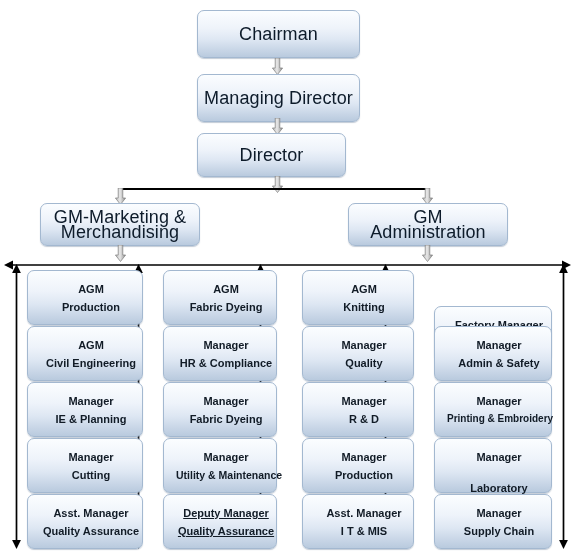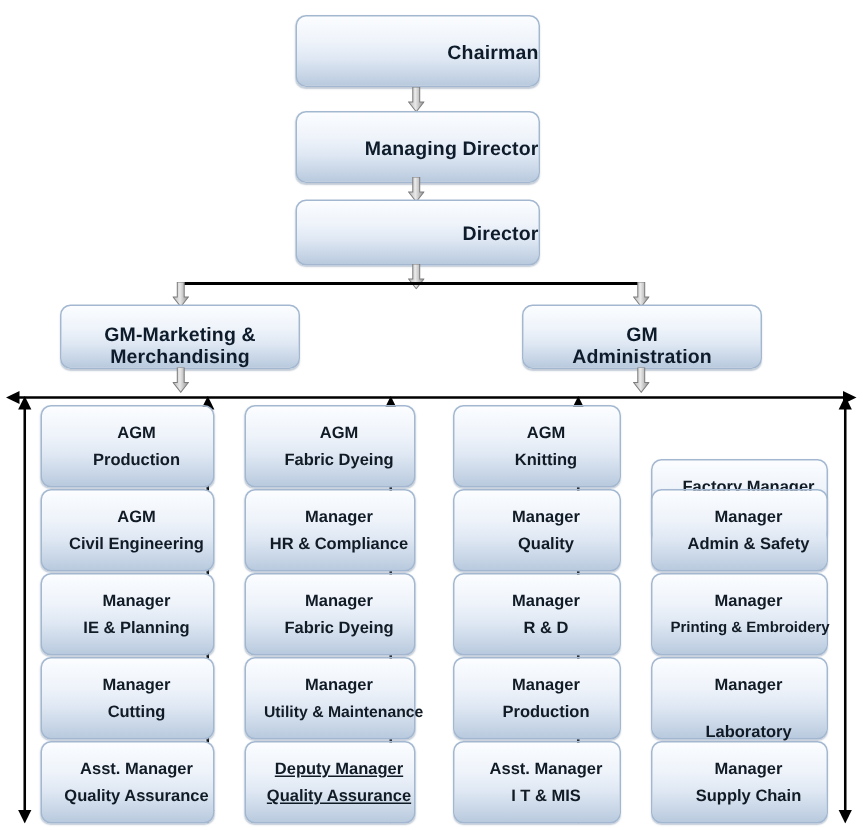--- a/index.html
+++ b/index.html
@@ -16,23 +16,23 @@
   .node{
     position:absolute;
     box-sizing:border-box;
     border:1px solid #a3b8d0;
     border-radius:7px;
     background:linear-gradient(to bottom,#fbfdff 0%,#eef3fa 38%,#dee7f3 62%,#b9cade 100%);
     box-shadow:0 1px 1px rgba(120,140,165,.45);
   }
   
   .tier-top{
-    display:flex;align-items:center;justify-content:flex-end;
+    display:flex;align-items:center;justify-content:center;
     text-align:center;
-    font-size:13px;font-weight:bold;color:#0d1b2a;
+    font-size:18px;font-weight:normal;color:#0d1b2a;
     line-height:15px;
     letter-spacing:.1px;
   }
   
   .leaf{
     padding:9px 0 0 12px;
     font-size:11px;font-weight:bold;color:#111b26;
     line-height:18px;
   }
   .leaf .l1,.leaf .l2{display:block;white-space:nowrap;text-align:center;}
@@ -70,21 +70,21 @@
   <div class="node tier-top" style="left:197px;top:74px;width:163px;height:48px;">
     <span>Managing Director</span>
   </div>
 
   <div class="blockarrow" style="left:272px;top:118px;">
     <svg width="11" height="17" viewBox="0 0 11 17">
       <path d="M3.2 0 H7.8 V10 H10.6 L5.5 16.5 L0.4 10 H3.2 Z" fill="url(#ga)" stroke="#7d7d7d" stroke-width="0.7"></path>
     </svg>
   </div>
 
-  <div class="node tier-top" style="left:197px;top:133px;width:163px;height:44px;">
+  <div class="node tier-top" style="left:197px;top:133px;width:149px;height:44px;">
     <span>Director</span>
   </div>
 
   <div class="blockarrow" style="left:272px;top:176px;">
     <svg width="11" height="17" viewBox="0 0 11 17">
       <path d="M3.2 0 H7.8 V10 H10.6 L5.5 16.5 L0.4 10 H3.2 Z" fill="url(#ga)" stroke="#7d7d7d" stroke-width="0.7"></path>
     </svg>
   </div>
 
   <div class="hline" style="left:120px;top:188px;width:308px;"></div>

